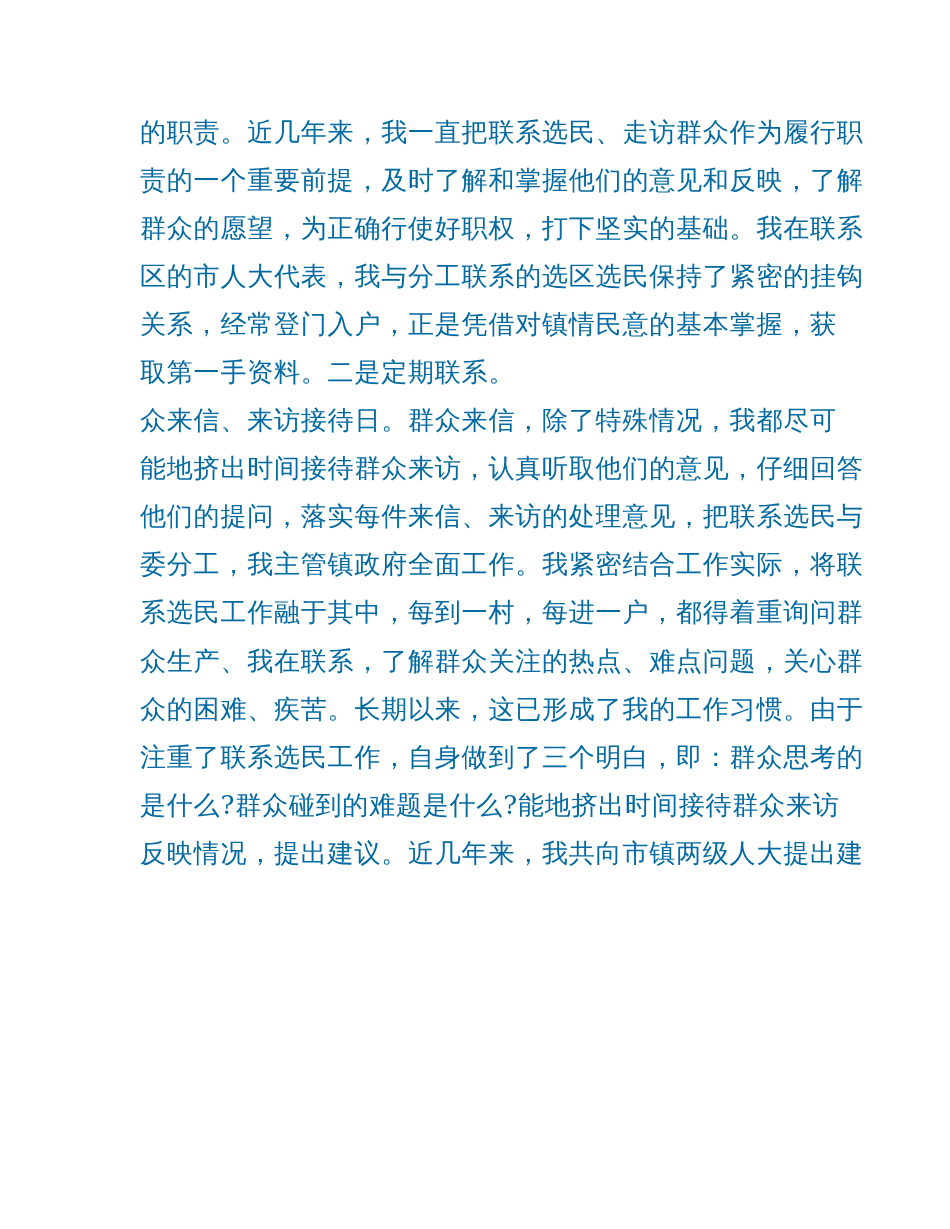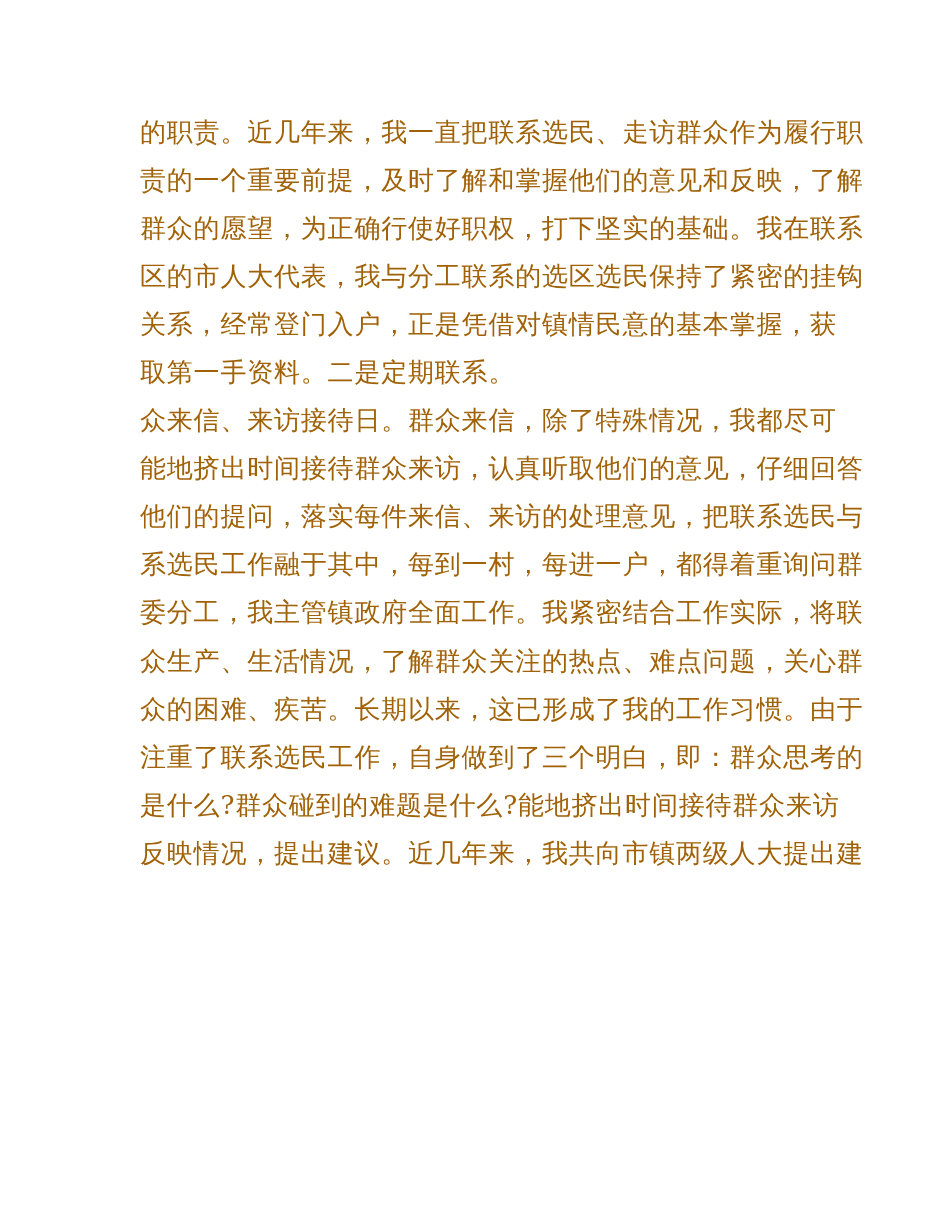--- a/index.html
+++ b/index.html
@@ -22,21 +22,21 @@
       background: #ffffff;
     }
     .text-block {
       position: absolute;
       left: 140px;
       top: 108px;
       width: 672px;
       font-family: "DejaVu Serif", "Liberation Serif", serif;
       font-size: 26px;
       line-height: 48.05px;
-      color: #a16207;
+      color: #0369a1;
     }
     .line {
       display: block;
       white-space: nowrap;
       height: 48.05px;
       letter-spacing: 0.8px;
     }
   </style>
 </head>
 <body>
@@ -45,21 +45,21 @@
   <div class="text-block">
     <span class="line">的职责。近几年来，我一直把联系选民、走访群众作为履行职</span>
     <span class="line">责的一个重要前提，及时了解和掌握他们的意见和反映，了解</span>
     <span class="line">群众的愿望，为正确行使好职权，打下坚实的基础。我在联系</span>
     <span class="line">区的市人大代表，我与分工联系的选区选民保持了紧密的挂钩</span>
     <span class="line">关系，经常登门入户，正是凭借对镇情民意的基本掌握，获</span>
     <span class="line">取第一手资料。二是定期联系。</span>
     <span class="line">众来信、来访接待日。群众来信，除了特殊情况，我都尽可</span>
     <span class="line">能地挤出时间接待群众来访，认真听取他们的意见，仔细回答</span>
     <span class="line">他们的提问，落实每件来信、来访的处理意见，把联系选民与</span>
+    <span class="line">委分工，我主管镇政府全面工作。我紧密结合工作实际，将联</span>
     <span class="line">系选民工作融于其中，每到一村，每进一户，都得着重询问群</span>
-    <span class="line">委分工，我主管镇政府全面工作。我紧密结合工作实际，将联</span>
-    <span class="line">众生产、生活情况，了解群众关注的热点、难点问题，关心群</span>
+    <span class="line">众生产、我在联系，了解群众关注的热点、难点问题，关心群</span>
     <span class="line">众的困难、疾苦。长期以来，这已形成了我的工作习惯。由于</span>
     <span class="line">注重了联系选民工作，自身做到了三个明白，即：群众思考的</span>
     <span class="line">是什么?群众碰到的难题是什么?能地挤出时间接待群众来访</span>
     <span class="line">反映情况，提出建议。近几年来，我共向市镇两级人大提出建</span>
   </div>
 </div>
 
 </body></html>

